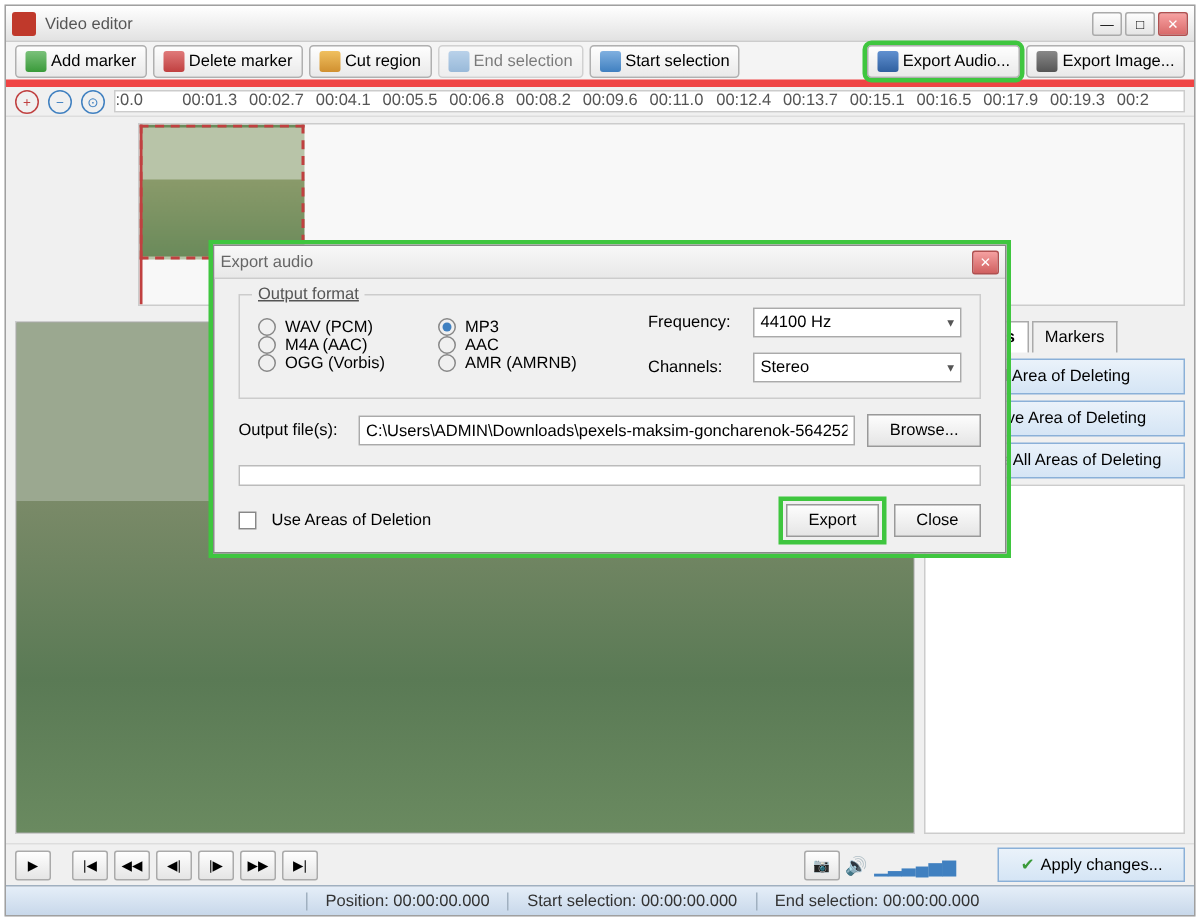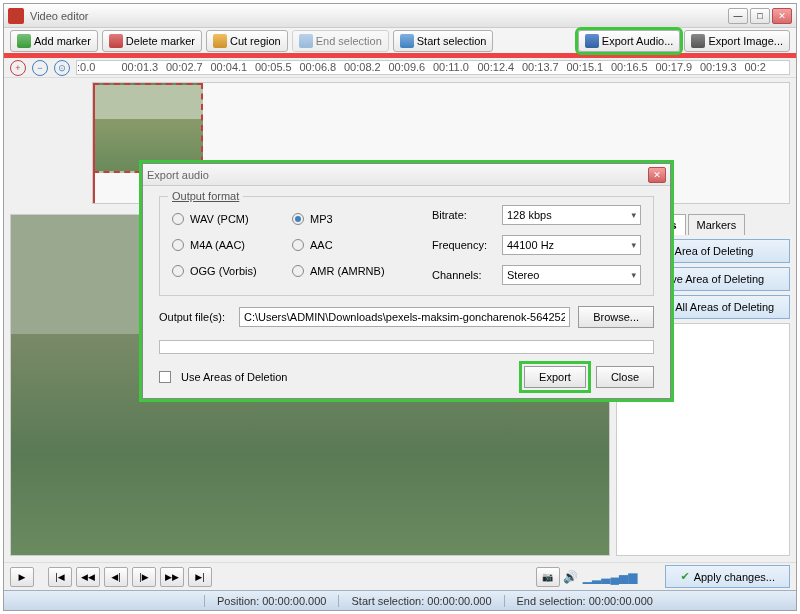--- a/index.html
+++ b/index.html
@@ -54,21 +54,21 @@
 
 .dialog-wrap{position:absolute;left:139px;top:160px;width:535px;z-index:10;border:3px solid #3fc63f;}
 .dialog{border:1px solid #888;background:#f0f0f0;}
 .dlg-title{height:22px;background:linear-gradient(#f8f8f8,#e8e8e8);display:flex;align-items:center;padding:0 4px;border-bottom:1px solid #ccc;}
 .dlg-title span{flex:1;color:#666;}
 .dlg-close{width:18px;height:16px;background:linear-gradient(#f5a0a0,#d06060);border:1px solid #b05050;color:#fff;display:flex;align-items:center;justify-content:center;font-size:9px;cursor:pointer;border-radius:2px;}
 .dlg-body{padding:10px 16px;}
 .fieldset{border:1px solid #ccc;padding:8px 12px 10px;margin-bottom:10px;position:relative;}
 .fieldset-label{position:absolute;top:-7px;left:8px;background:#f0f0f0;padding:0 4px;color:#555;text-decoration:underline;}
 .fmt-row{display:flex;align-items:center;}
-.fmt-col{display:flex;flex-direction:column;gap:14px;width:120px;}
+.fmt-col{display:flex;flex-direction:column;width:120px;}
 .radio{display:flex;align-items:center;gap:6px;cursor:pointer;}
 .radio .r{width:12px;height:12px;border:1px solid #888;border-radius:50%;display:flex;align-items:center;justify-content:center;}
 .radio.checked .r::after{content:'';width:6px;height:6px;background:#4080c0;border-radius:50%;}
 .settings{flex:1;display:flex;flex-direction:column;gap:10px;margin-left:20px;}
 .srow{display:flex;align-items:center;gap:8px;}
 .srow label{width:62px;}
 .combo{flex:1;height:20px;border:1px solid #aaa;background:#fff;padding:0 4px;display:flex;align-items:center;justify-content:space-between;cursor:pointer;}
 .combo::after{content:'▾';font-size:9px;color:#555;}
 .outrow{display:flex;align-items:center;gap:8px;margin-bottom:12px;}
 .outrow label{width:72px;}
@@ -237,26 +237,20 @@
                 <div class="r"></div>
                 <span>AAC</span>
               </div>
             <div class="radio">
                 <div class="r"></div>
                 <span>AMR (AMRNB)</span>
               </div>
           </div>
           <div class="settings">
             <div class="srow">
-                <label>Bitrate:</label>
-                <div class="combo">
-                  <span>128 kbps</span>
-                </div>
-              </div>
-            <div class="srow">
                 <label>Frequency:</label>
                 <div class="combo">
                   <span>44100 Hz</span>
                 </div>
               </div>
             <div class="srow">
                 <label>Channels:</label>
                 <div class="combo">
                   <span>Stereo</span>
                 </div>

